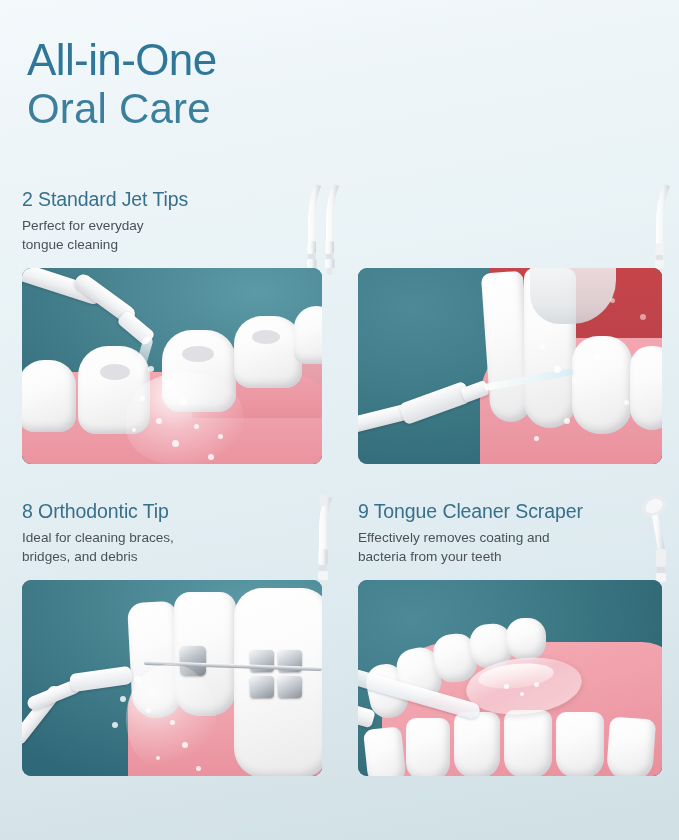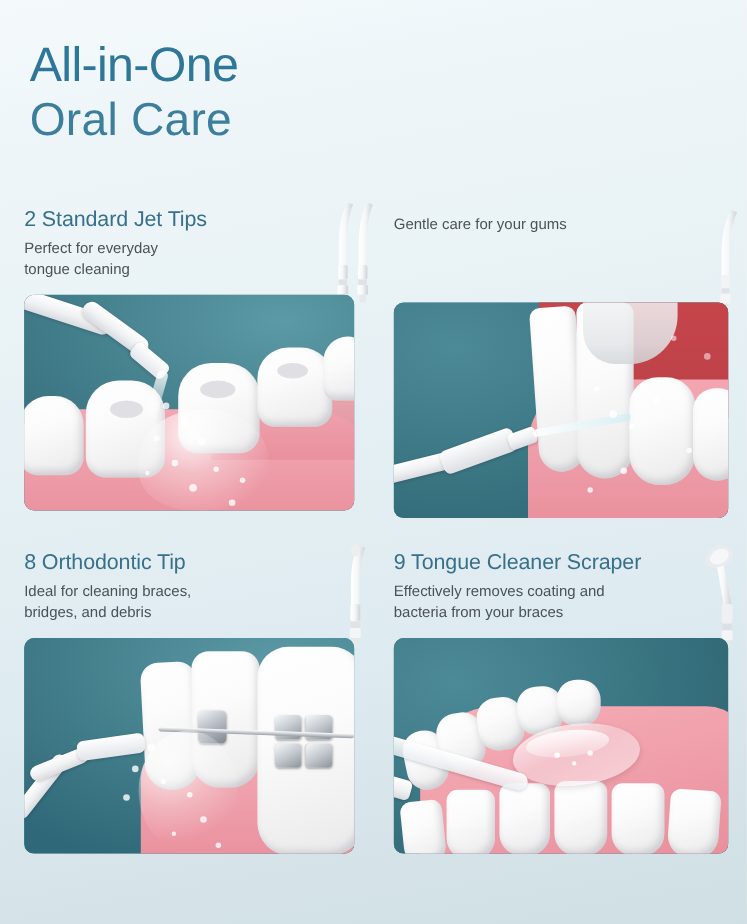--- a/index.html
+++ b/index.html
@@ -230,23 +230,20 @@
             <div class="spray-dot" style="left:150px; top:172px; width:7px; height:7px;"></div>
             <div class="spray-dot" style="left:196px; top:166px; width:5px; height:5px;"></div>
             <div class="spray-dot" style="left:110px; top:160px; width:4px; height:4px;"></div>
             <div class="spray-dot" style="left:186px; top:186px; width:6px; height:6px;"></div>
           </div>
         </div>
       </div>
 
       <div class="cell right">
         <div class="cell-head">
-          <div class="cell-desc">
-            <span>Gentle care for your gums</span>
-          </div>
           <div class="tip-art">
             <svg width="56" height="102" viewBox="0 0 56 102">
               <path d="M33 2 C26 12 24 28 24 46 L24 62 L31 62 L31 46 C31 29 33 15 38 4 Z" fill="url(#tipg)"></path>
               <rect x="23.5" y="61" width="8" height="12" rx="2" fill="#f2f3f5"></rect>
               <rect x="24" y="73" width="7" height="5" rx="1" fill="#dfe3e7"></rect>
               <rect x="23" y="78" width="9" height="9" rx="1.5" fill="#f4f5f7"></rect>
               <rect x="25" y="87" width="5" height="7" rx="1" fill="#e6e9ec"></rect>
             </svg>
           </div>
         </div>
@@ -350,21 +347,21 @@
             <div class="spray-dot" style="left:134px; top:176px; width:4px; height:4px;"></div>
           </div>
         </div>
       </div>
 
       <div class="cell right">
         <div class="cell-head">
           <div class="cell-title">9 Tongue Cleaner Scraper</div>
           <div class="cell-desc">
             <span>Effectively removes coating and</span><br>
-            <span>bacteria from your braces</span>
+            <span>bacteria from your teeth</span>
           </div>
           <div class="tip-art">
             <svg width="56" height="102" viewBox="0 0 56 102">
               <ellipse cx="22" cy="12" rx="13" ry="10" fill="#e9ebee" transform="rotate(-28 22 12)"></ellipse>
               <ellipse cx="22" cy="12" rx="9" ry="6.5" fill="#f6f7f9" transform="rotate(-28 22 12)"></ellipse>
               <path d="M26 20 L33 56 L26 57 L20 22 Z" fill="url(#tipg)"></path>
               <rect x="24" y="55" width="10" height="18" rx="3" fill="#eef0f2"></rect>
               <rect x="25" y="73" width="8" height="6" rx="1" fill="#dcdfe3"></rect>
               <rect x="24" y="79" width="10" height="9" rx="1.5" fill="#f4f5f7"></rect>
               <rect x="26.5" y="88" width="5" height="7" rx="1" fill="#e6e9ec"></rect>

